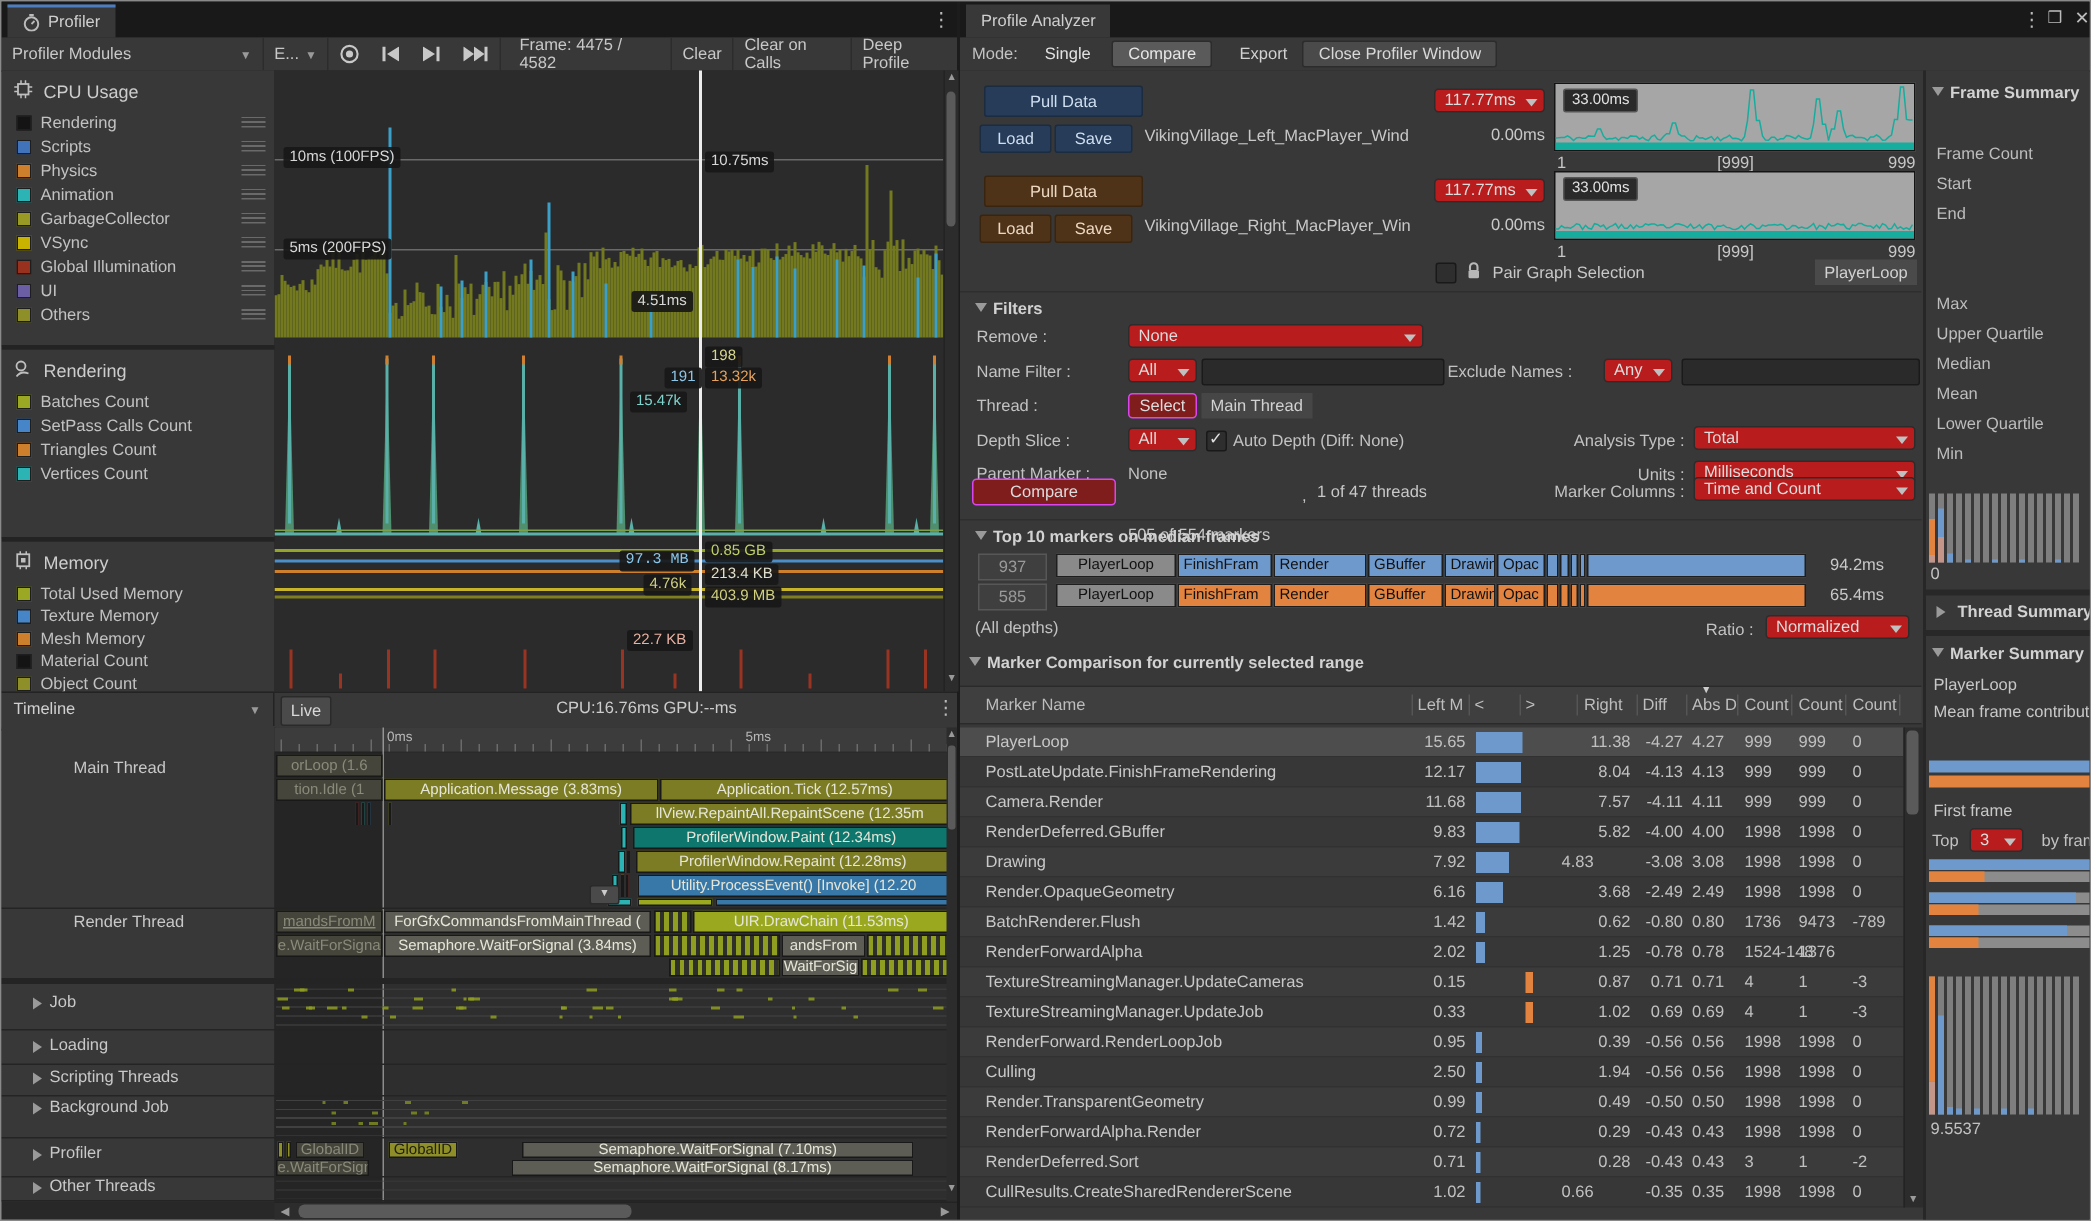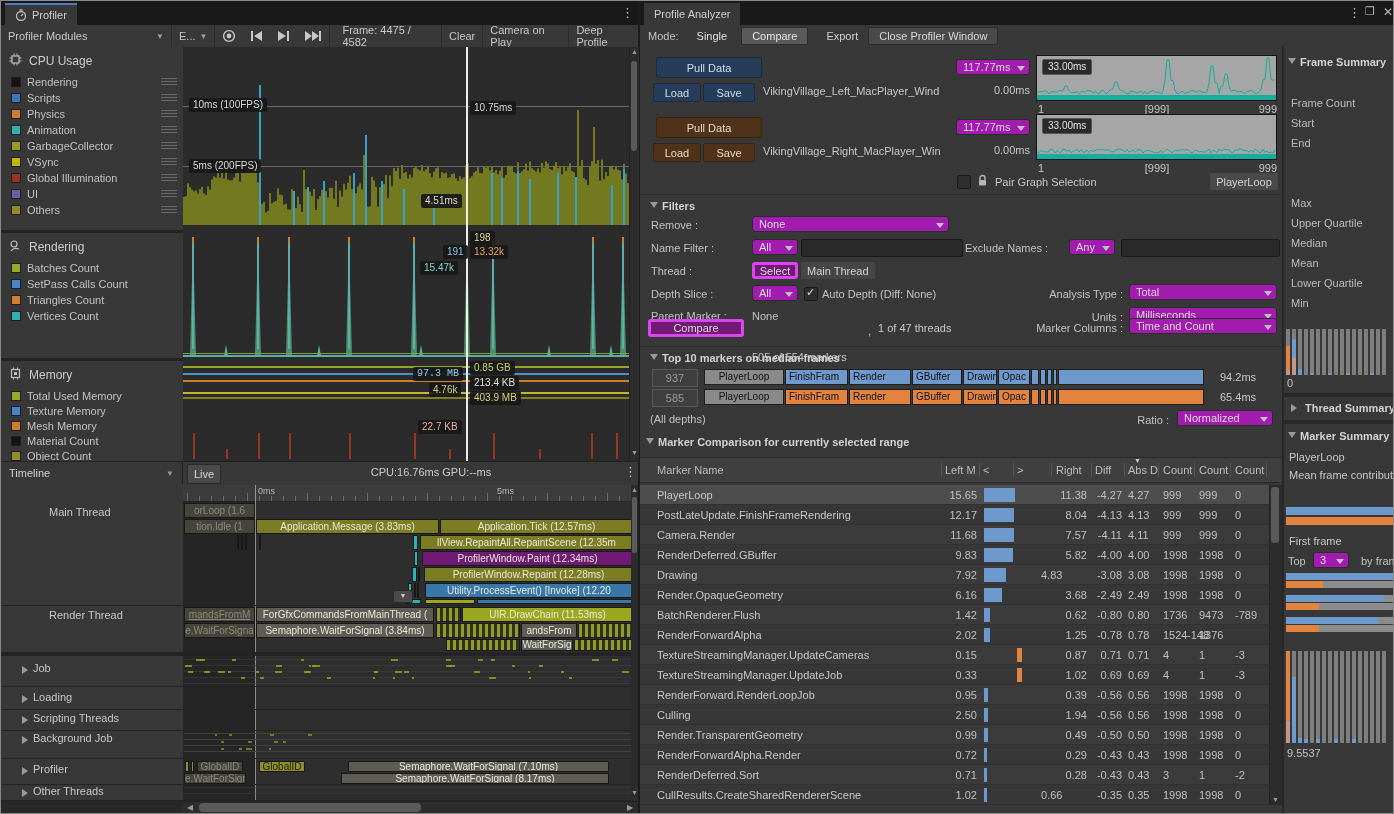--- a/index.html
+++ b/index.html
@@ -5,25 +5,25 @@
   html,body{margin:0;padding:0;background:#1b1b1b;}
   #root{position:relative;width:1394px;height:814px;background:#282828;overflow:hidden;
         font-family:"Liberation Sans","DejaVu Sans",sans-serif;font-size:11px;color:#c2c2c2;
         border:1px solid #8a8a8a;box-sizing:border-box;}
   .a{position:absolute;}
   .tabbar{background:#191919;height:24px;}
   .tab{background:#383838;height:22px;top:2px;display:flex;align-items:center;padding:0 10px;gap:5px;color:#cfcfcf;}
   .tab.focused{border-top:2px solid #4c7dbf;height:20px;}
   .toolbar{background:#383838;height:22px;border-bottom:1px solid #262626;display:flex;align-items:center;}
   .tbtn{color:#c8c8c8;padding:0 7px;height:22px;display:flex;align-items:center;border-right:1px solid #2c2c2c;}
-  .dd{background:#a21caf;border:1px solid #2c2c2c;border-radius:3px;height:16px;display:flex;align-items:center;
+  .dd{background:#b91c1c;border:1px solid #2c2c2c;border-radius:3px;height:16px;display:flex;align-items:center;
       padding:0 16px 0 6px;color:#dcdcdc;box-sizing:border-box;position:absolute;}
   .dd:after{content:"";position:absolute;right:4px;top:6px;border:4px solid transparent;border-top:5px solid #c0c0c0;}
   .inputbox{background:#2a2a2a;border:1px solid #1a1a1a;border-radius:2px;position:absolute;}
-  .btn{background:#701a75;border:3px solid #d946ef;border-radius:3px;color:#dcdcdc;display:flex;align-items:center;justify-content:center;position:absolute;box-sizing:border-box;}
+  .btn{background:#7f1d1d;border:1px solid #d946ef;border-radius:3px;color:#dcdcdc;display:flex;align-items:center;justify-content:center;position:absolute;box-sizing:border-box;}
   .hdr{font-weight:bold;color:#d2d2d2;}
   .fold{display:inline-block;width:0;height:0;border:4px solid transparent;}
   .fold.open{border-top:6px solid #9a9a9a;margin-top:3px;}
   .fold.closed{border-left:6px solid #9a9a9a;margin-left:3px;}
   .badge{position:absolute;background:rgba(24,24,24,0.92);border-radius:2px;padding:0 4px;font-size:10px;line-height:14px;white-space:nowrap;}
   .kebab{color:#bbb;font-size:13px;}
   .swatch{width:8px;height:8px;display:inline-block;margin-right:6px;}
   .handle{position:absolute;right:10px;width:16px;height:7px;
           background:linear-gradient(180deg,#6a6a6a 0 1px,transparent 1px 3px,#6a6a6a 3px 4px,transparent 4px 6px,#6a6a6a 6px 7px);}
   .tlbar{position:absolute;border:1px solid #191919;box-sizing:border-box;font-size:10px;line-height:12px;
@@ -84,21 +84,21 @@
           <rect x="15" y="0" width="2" height="10" fill="#c8c8c8"></rect>
         </svg>
     </div>
     <div class="tbtn" style="padding:0 12px;">
         <span>Frame: 4475 / 4582</span>
       </div>
     <div class="tbtn">
         <span>Clear</span>
       </div>
     <div class="tbtn">
-        <span>Camera on Play</span>
+        <span>Clear on Calls</span>
       </div>
     <div class="tbtn" style="border-right:none;">
         <span>Deep Profile</span>
       </div>
   </div>
 
   <div class="a" id="lw-body" style="left:0;top:46px;width:637px;height:768px;"></div>
 
   <div class="a" style="left:637px;top:0;width:2px;height:814px;background:#1c1c1c;"></div>
 
@@ -634,21 +634,21 @@
     <div class="a tlbar" style="position: absolute; left: 183px; top: 518px; width: 71px; height: 15px; background: rgb(69, 69, 59); line-height: 13px; color: rgb(138, 138, 122);">tion.Idle (1</div>
     <div class="a tlbar" style="position: absolute; left: 255px; top: 518px; width: 183px; height: 15px; background: rgb(124, 124, 36); line-height: 13px;">Application.Message (3.83ms)</div>
     <div class="a tlbar" style="position: absolute; left: 439px; top: 518px; width: 193px; height: 15px; background: rgb(124, 124, 36); line-height: 13px;">Application.Tick (12.57ms)</div>
     <div class="a tlbar" style="position: absolute; left: 236px; top: 534px; width: 2px; height: 15px; background: rgb(168, 50, 50);"></div>
     <div class="a tlbar" style="position: absolute; left: 240px; top: 534px; width: 2px; height: 15px; background: rgb(44, 179, 179);"></div>
     <div class="a tlbar" style="position: absolute; left: 244px; top: 534px; width: 2px; height: 15px; background: rgb(56, 120, 168);"></div>
     <div class="a tlbar" style="position: absolute; left: 258px; top: 534px; width: 2px; height: 15px; background: rgb(143, 143, 42);"></div>
     <div class="a tlbar" style="position: absolute; left: 412px; top: 534px; width: 5px; height: 15px; background: rgb(44, 179, 179);"></div>
     <div class="a tlbar" style="position: absolute; left: 419px; top: 534px; width: 213px; height: 15px; background: rgb(124, 124, 36); line-height: 13px;">llView.RepaintAll.RepaintScene (12.35m</div>
     <div class="a tlbar" style="position: absolute; left: 413px; top: 550px; width: 4px; height: 15px; background: rgb(44, 179, 179);"></div>
-    <div class="a tlbar" style="position: absolute; left: 421px; top: 550px; width: 211px; height: 15px; background: #701a75; line-height: 13px;">ProfilerWindow.Paint (12.34ms)</div>
+    <div class="a tlbar" style="position: absolute; left: 421px; top: 550px; width: 211px; height: 15px; background: #0f766e; line-height: 13px;">ProfilerWindow.Paint (12.34ms)</div>
     <div class="a tlbar" style="position: absolute; left: 411px; top: 566px; width: 5px; height: 15px; background: rgb(44, 179, 179);"></div>
     <div class="a tlbar" style="position: absolute; left: 417px; top: 566px; width: 2px; height: 15px; background: rgb(168, 50, 50);"></div>
     <div class="a tlbar" style="position: absolute; left: 423px; top: 566px; width: 209px; height: 15px; background: rgb(124, 124, 36); line-height: 13px;">ProfilerWindow.Repaint (12.28ms)</div>
     <div class="a tlbar" style="position: absolute; left: 407px; top: 582px; width: 4px; height: 15px; background: rgb(44, 179, 179);"></div>
     <div class="a tlbar" style="position: absolute; left: 413px; top: 582px; width: 2px; height: 15px; background: rgb(200, 180, 42);"></div>
     <div class="a tlbar" style="position: absolute; left: 416px; top: 582px; width: 2px; height: 15px; background: rgb(168, 50, 50);"></div>
     <div class="a tlbar" style="position: absolute; left: 424px; top: 582px; width: 208px; height: 15px; background: rgb(56, 120, 168); line-height: 13px;">Utility.ProcessEvent() [Invoke] (12.20</div>
     <div class="a tlbar" style="position: absolute; left: 404px; top: 598px; width: 16px; height: 5px; background: rgb(44, 179, 179);"></div>
     <div class="a tlbar" style="position: absolute; left: 424px; top: 598px; width: 50px; height: 5px; background: rgb(154, 168, 31);"></div>
     <div class="a tlbar" style="position: absolute; left: 476px; top: 598px; width: 156px; height: 5px; background: rgb(56, 120, 168);"></div>

